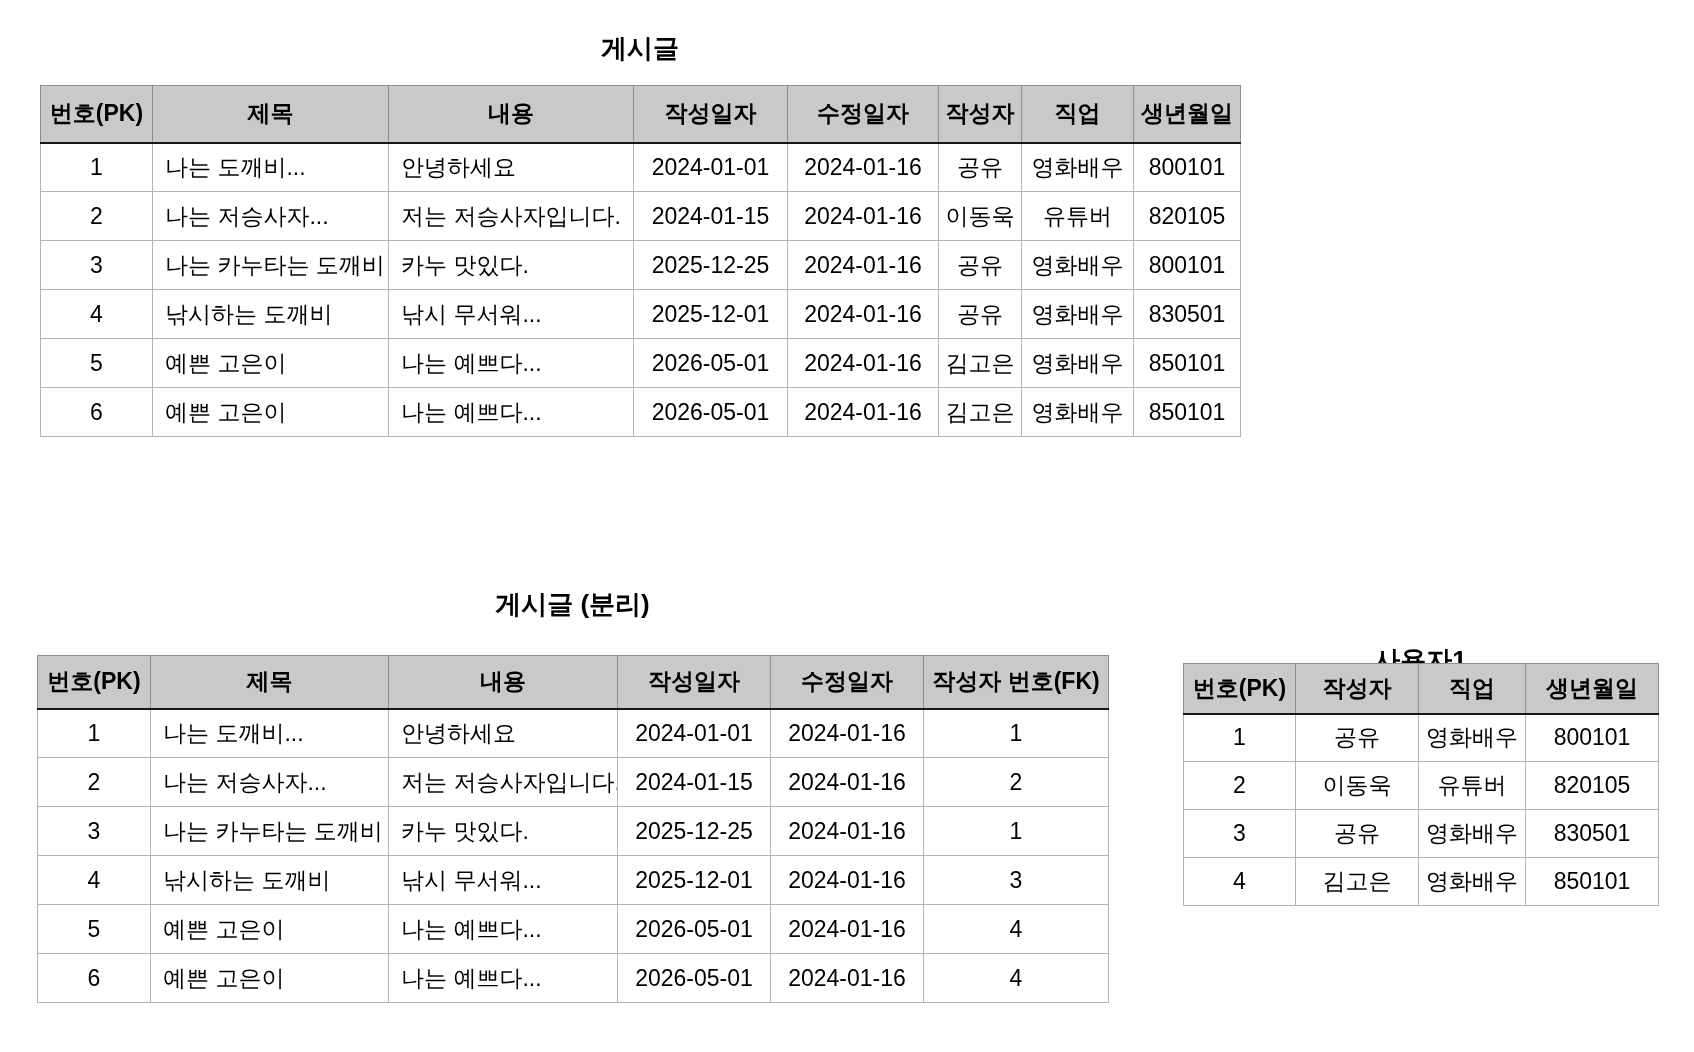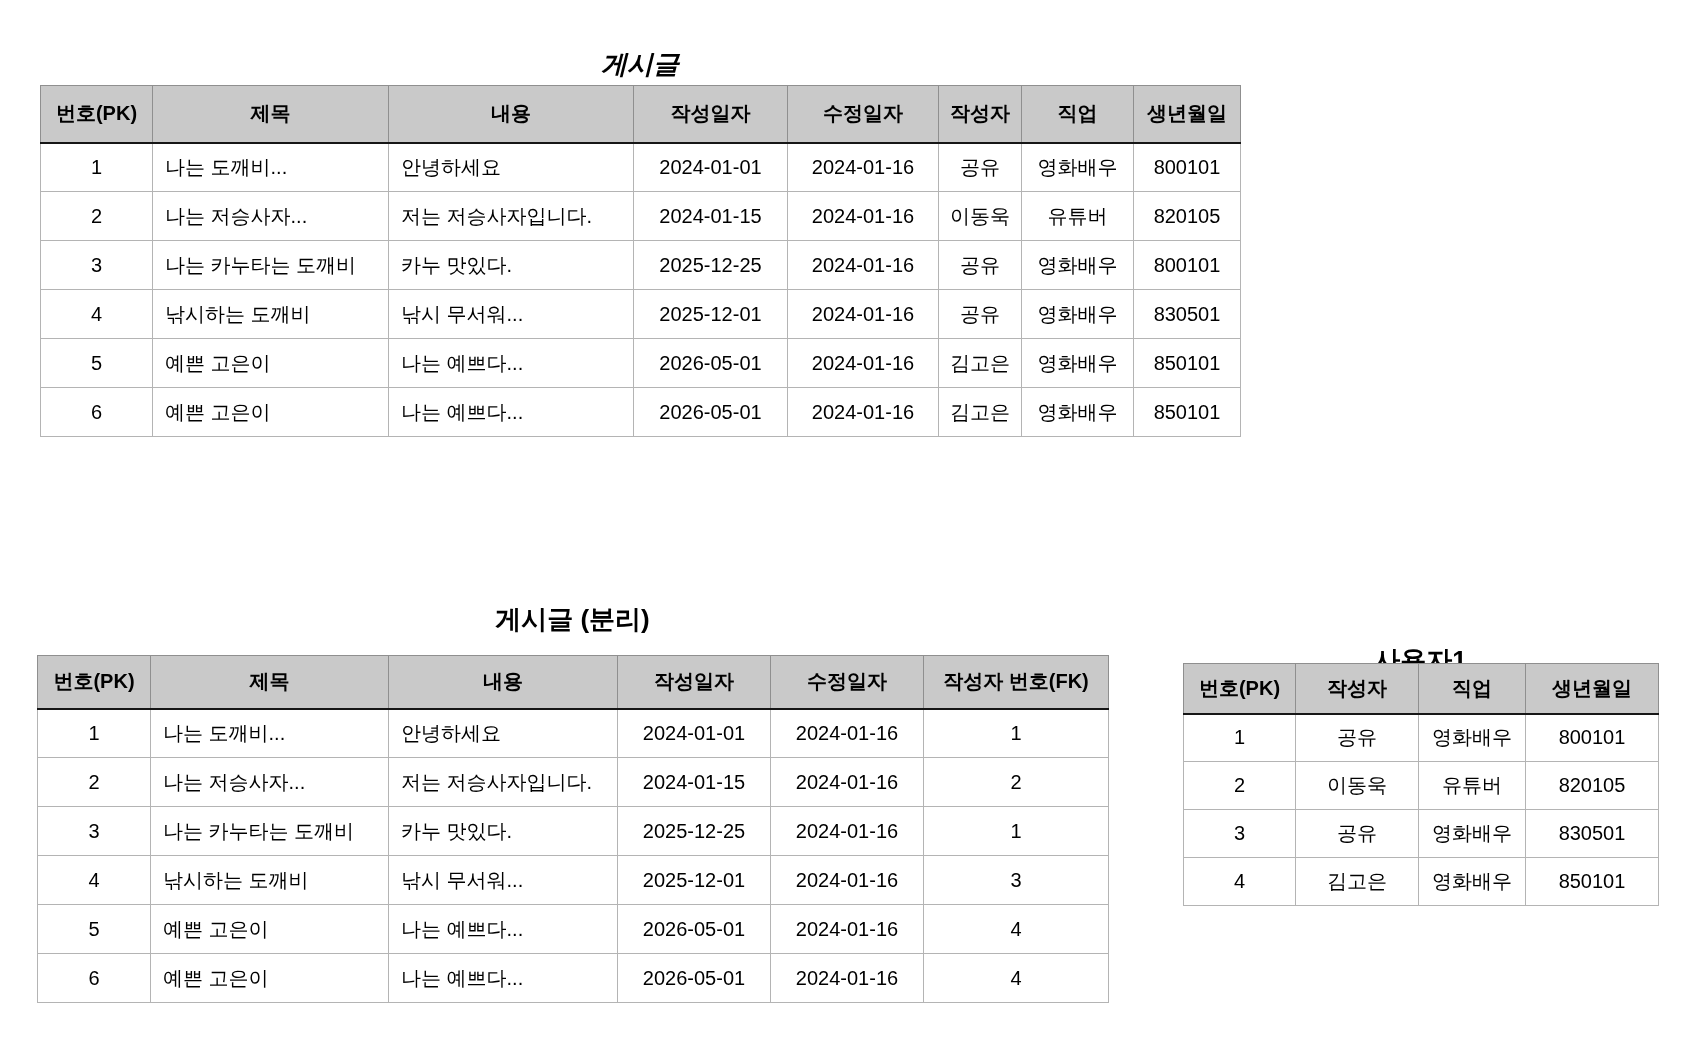--- a/index.html
+++ b/index.html
@@ -14,21 +14,21 @@
     position: absolute;
     text-align: center;
     font-size: 26px;
     font-weight: 700;
     line-height: 32px;
   }
   table.tbl {
     position: absolute;
     border-collapse: collapse;
     table-layout: fixed;
-    font-size: 20px;
+    font-size: 23px;
   }
   .tbl th {
     background: var(--header-bg, #c9c9c9);
     border: 1px solid var(--header-border, #8f8f8f);
     border-bottom: 2px solid var(--header-divider, #161616);
     font-weight: 700;
     padding: 0 4px;
     text-align: center;
     white-space: nowrap;
     overflow: hidden;
@@ -44,23 +44,23 @@
   .tbl tbody tr { height: 49px; }
   #table-posts thead tr { height: 57px; }
   #table-users thead tr { height: 50px; }
   #table-users tbody tr { height: 48px; }
   
   #table-posts td:nth-child(2), #table-posts td:nth-child(3),
   #table-posts-split td:nth-child(2), #table-posts-split td:nth-child(3) {
     text-align: left;
     padding-left: 12px;
   }
-  #title-posts       { left: 40px;   top: 48px;  width: 1200px; font-style: italic; }
+  #title-posts       { left: 40px;   top: 32px;  width: 1200px; }
   #table-posts       { left: 40px;   top: 85px;  width: 1200px; }
-  #title-posts-split { left: 37px;   top: 603px; width: 1071px; }
+  #title-posts-split { left: 37px;   top: 588px; width: 1071px; }
   #table-posts-split { left: 37px;   top: 655px; width: 1071px; }
   #title-users       { left: 1183px; top: 644px; width: 475px;  }
   #table-users       { left: 1183px; top: 663px; width: 475px;  }
 </style>
 </head>
 <body>
 
 <div id="title-posts" class="title">게시글</div>
 
 <table id="table-posts" class="tbl">

